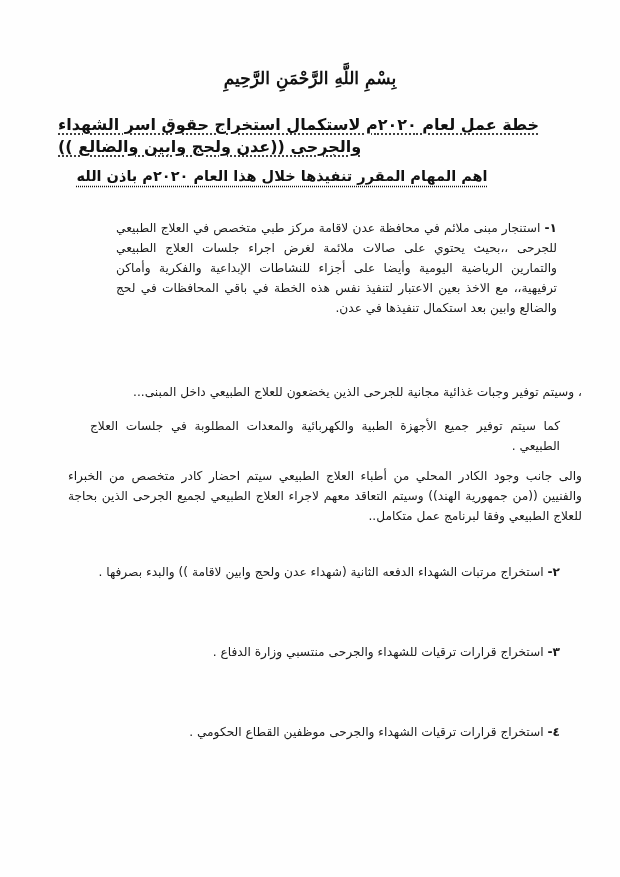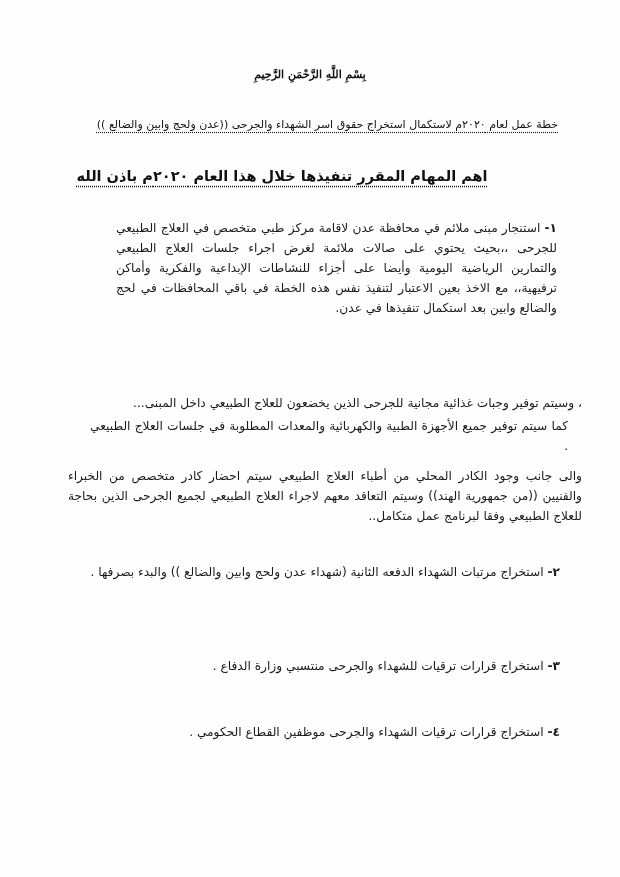--- a/index.html
+++ b/index.html
@@ -3,43 +3,43 @@
 <meta charset="utf-8">
 <style>
   html, body { margin:0; padding:0; }
   body {
     width:620px; height:877px; background:#ffffff; overflow:hidden;
     position:relative; font-family:"DejaVu Sans", sans-serif; color:#111;
   }
   .page { position:absolute; left:0; top:0; width:620px; height:877px; background:#fefefe; }
   .basmala {
     position:absolute; top:68px; left:0; width:620px; text-align:center;
-    font-family:"DejaVu Serif", serif; font-size:11px; font-weight:bold; letter-spacing:0.5px;
+    font-family:"DejaVu Serif", serif; font-size:17px; font-weight:bold; letter-spacing:0.5px;
   }
   .title {
-    position:absolute; right:62px; top:114px; width:500px; direction:rtl; text-align:right;
-    font-size:11px; font-weight:normal; line-height:22px;
+    position:absolute; right:62px; top:114px; width:500px; direction:rtl; text-align:left;
+    font-size:16px; font-weight:bold; line-height:22px;
     text-decoration:underline dotted; text-underline-offset:4px;
   }
   .subtitle {
     position:absolute; top:168px; left:0; width:564px; direction:rtl; text-align:center;
     font-size:14.5px; font-weight:bold;
     text-decoration:underline dotted; text-underline-offset:5px;
   }
   .para {
     position:absolute; direction:rtl; text-align:justify; text-align-last:right;
     font-size:12.2px; line-height:20px; color:#1a1a1a;
   }
   .p1 { right:63px; left:92px; top:218px;margin-left:24px; }
   .p2 { right:38px; left:64px; top:320px; }
-  .p3 { right:38px; left:62px; top:382px; text-align:left;margin-top:11px; }
-  .p4 { right:52px; left:90px; top:416px; }
+  .p3 { right:38px; left:62px; top:382px; text-align:left; }
+  .p4 { right:60px; left:90px; top:416px; }
   .p5 { right:38px; left:68px; top:466px; }
   .p6 { right:60px; left:90px; top:562px; }
-  .p7 { right:60px; left:140px; top:656px; text-align:left; }
+  .p7 { right:60px; left:140px; top:642px; text-align:left; }
   .p8 { right:60px; left:140px; top:694px; text-align:right;margin-top:28px; }
   .num { font-weight:bold; }
 </style>
 </head>
 <body>
 
 <div class="page">
   <div class="basmala">بِسْمِ اللَّهِ الرَّحْمَنِ الرَّحِيمِ</div>
   <div class="title">خطة عمل لعام ٢٠٢٠م لاستكمال استخراج حقوق اسر الشهداء والجرحى ((عدن ولحج وابين والضالع ))</div>
   <div class="subtitle">اهم المهام المقرر تنفيذها خلال هذا العام ٢٠٢٠م باذن الله</div>
@@ -52,21 +52,21 @@
     <span>، وسيتم توفير وجبات غذائية مجانية للجرحى الذين يخضعون للعلاج الطبيعي داخل المبنى...</span>
   </div>
   <div class="para p4">
     <span>كما سيتم توفير جميع الأجهزة الطبية والكهربائية والمعدات المطلوبة في جلسات العلاج الطبيعي .</span>
   </div>
   <div class="para p5">
     <span>والى جانب وجود الكادر المحلي من أطباء العلاج الطبيعي سيتم احضار كادر متخصص من الخبراء والفنيين ((من جمهورية الهند)) وسيتم التعاقد معهم لاجراء العلاج الطبيعي لجميع الجرحى الذين بحاجة للعلاج الطبيعي وفقا لبرنامج عمل متكامل..</span>
   </div>
   <div class="para p6">
     <span class="num">٢-</span>
-    <span>استخراج مرتبات الشهداء الدفعه الثانية (شهداء عدن ولحج وابين والضالع )) والبدء بصرفها .</span>
+    <span>استخراج مرتبات الشهداء الدفعه الثانية (شهداء عدن ولحج وابين لاقامة )) والبدء بصرفها .</span>
   </div>
   <div class="para p7">
     <span class="num">٣-</span>
     <span>استخراج قرارات ترقيات للشهداء والجرحى منتسبي وزارة الدفاع .</span>
   </div>
   <div class="para p8">
     <span class="num">٤-</span>
     <span>استخراج قرارات ترقيات الشهداء والجرحى موظفين القطاع الحكومي .</span>
   </div>
 </div>

